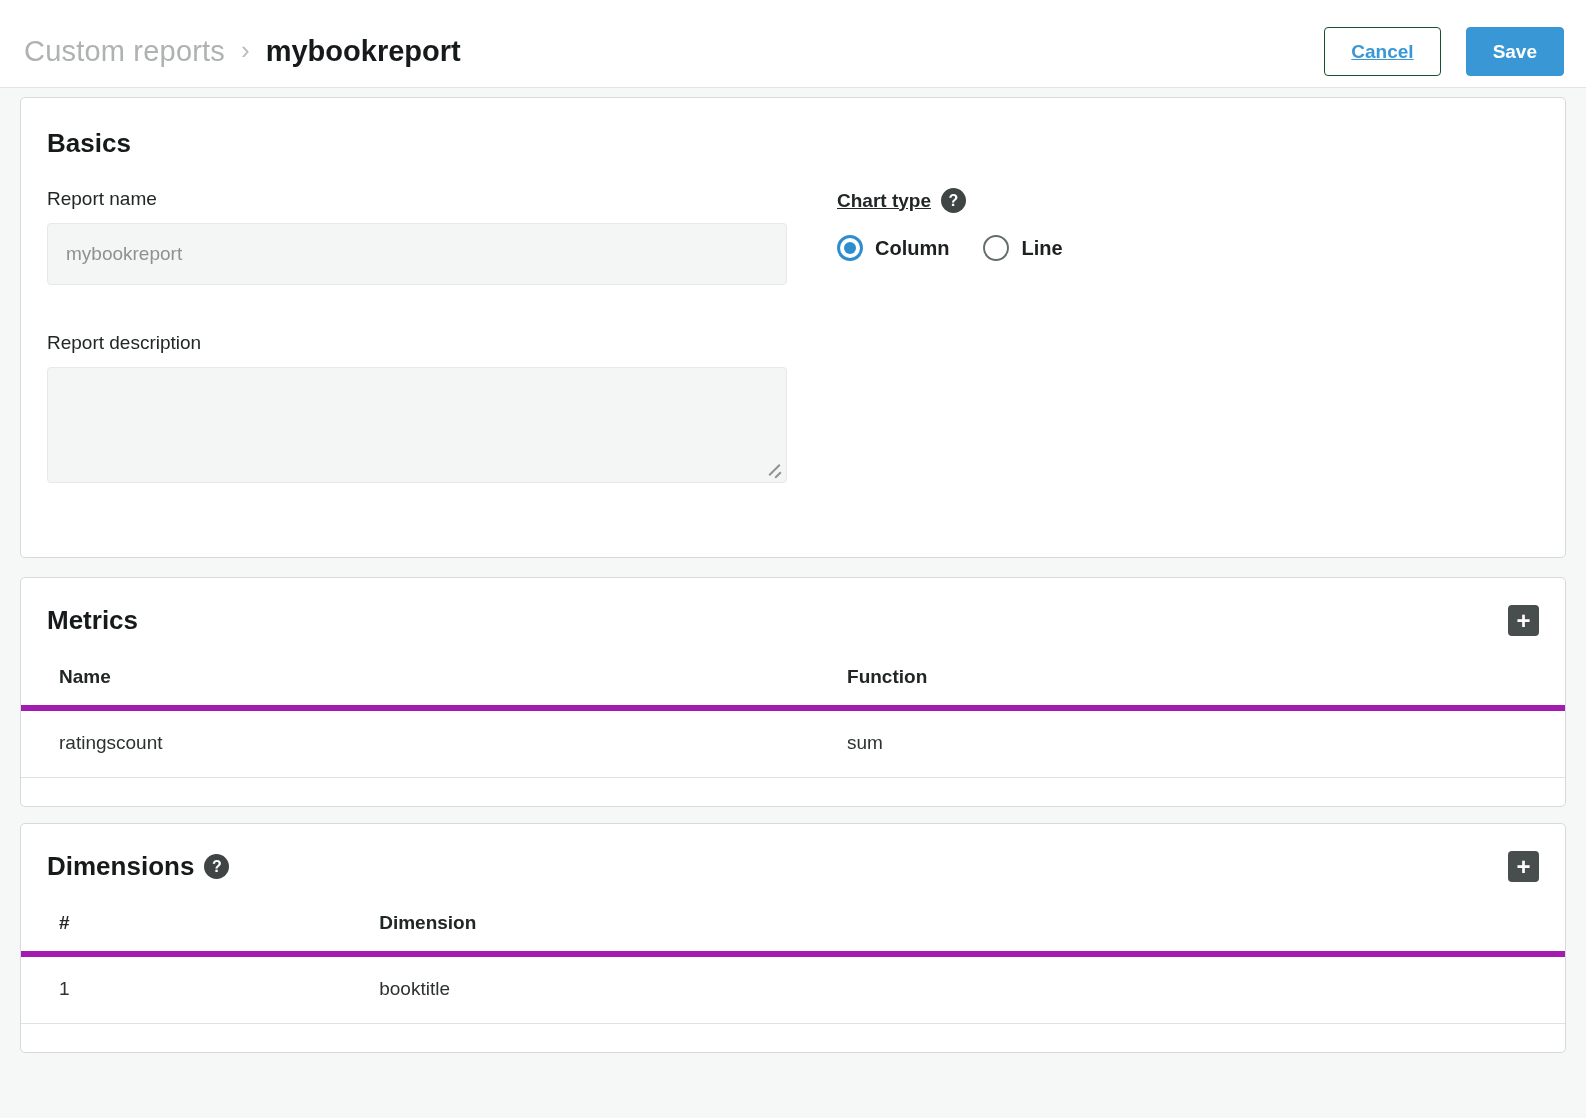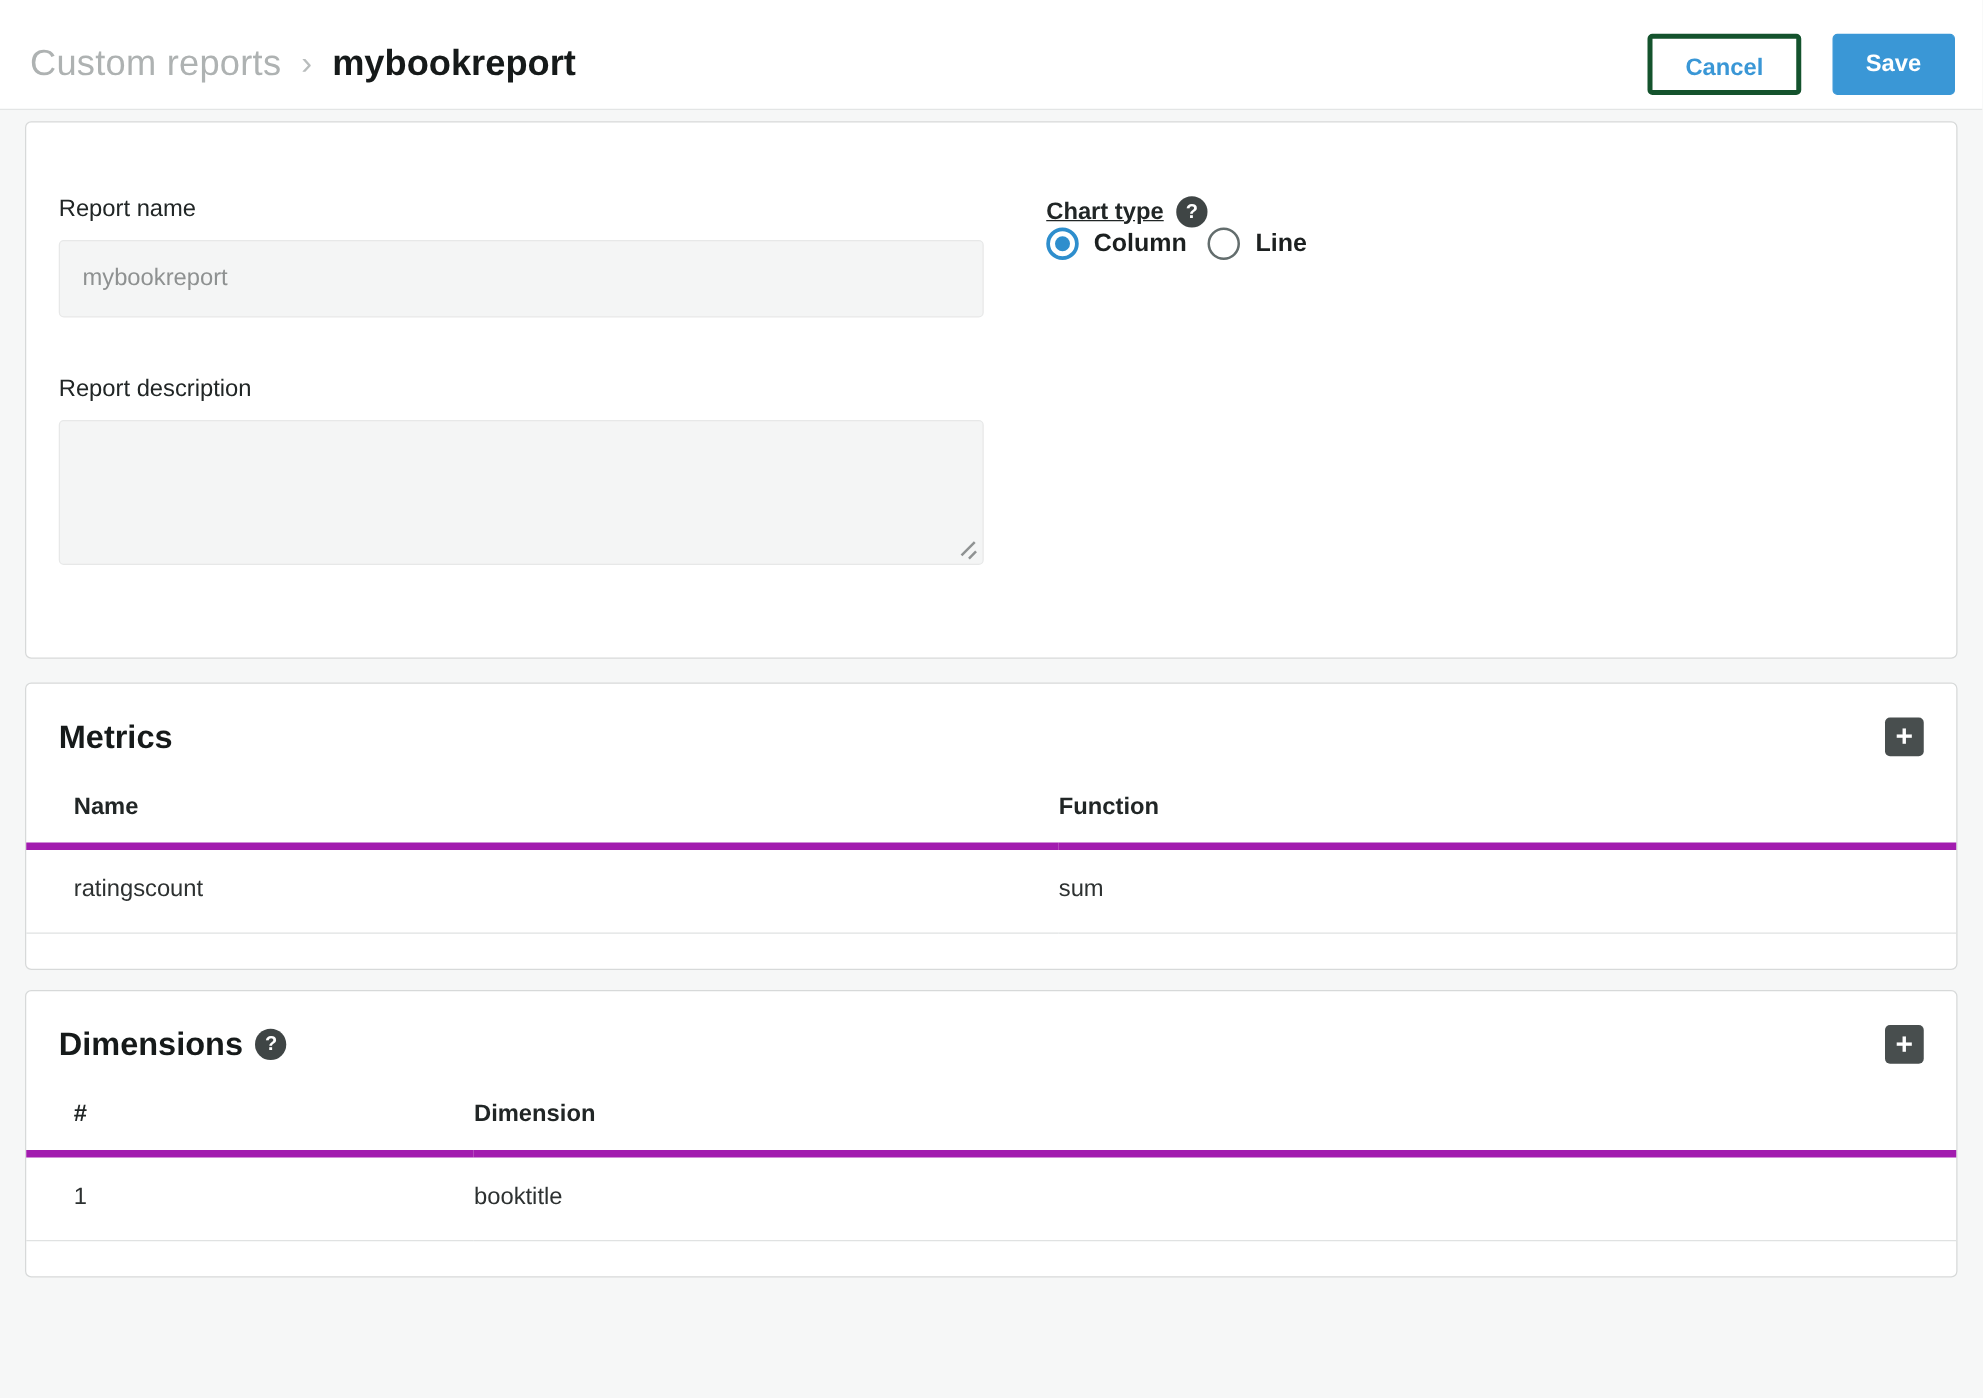--- a/index.html
+++ b/index.html
@@ -46,22 +46,23 @@
     font-size: 19px;
     font-weight: 600;
     border-radius: 4px;
     cursor: pointer;
     padding: 0 26px;
     height: 49px;
     line-height: 47px;
   }
   .btn-cancel {
     background: #ffffff;
-    border: 4px solid #14532d;
+    border: 1px solid #14532d;
     color: #3a97d6;
+    text-decoration: underline;
   }
   .btn-save {
     background: #3a97d6;
     border: 1px solid #3a97d6;
     color: #ffffff;
   }
 
   
   .card {
     background: #ffffff;
@@ -140,21 +141,21 @@
     background: #3f4545;
     color: #ffffff;
     font-size: 16px;
     font-weight: 700;
     display: inline-flex;
     align-items: center;
     justify-content: center;
     margin-left: 10px;
     cursor: pointer;
   }
-  .radio-row { display: flex; align-items: center; gap: 17px; }
+  .radio-row { display: flex; align-items: center; gap: 34px; margin-top: 22px; }
   .radio-option { display: inline-flex; align-items: center; gap: 12px; cursor: pointer; }
   .radio-circle {
     width: 26px; height: 26px;
     border-radius: 50%;
     border: 2px solid #636d6d;
     position: relative;
     flex: none;
   }
   .radio-option.selected .radio-circle { border: 3px solid #2e8ecd; }
   .radio-option.selected .radio-circle::after {
@@ -223,20 +224,21 @@
     <span class="separator">›</span>
     <span class="current">mybookreport</span>
   </div>
   <div class="header-actions">
     <button class="btn btn-cancel">Cancel</button>
     <button class="btn btn-save">Save</button>
   </div>
 </div>
 
 <div class="card card-basics">
+  <h2 class="card-title">Basics</h2>
   <div class="basics-columns">
     <div class="basics-left">
       <label class="field-label">Report name</label>
       <input class="text-input" type="text" value="mybookreport" style="">
       <label class="field-label desc-label">Report description</label>
       <div class="textarea-wrap">
         <textarea class="text-area" style=""></textarea>
         <span class="resize-handle"></span>
       </div>
     </div>

